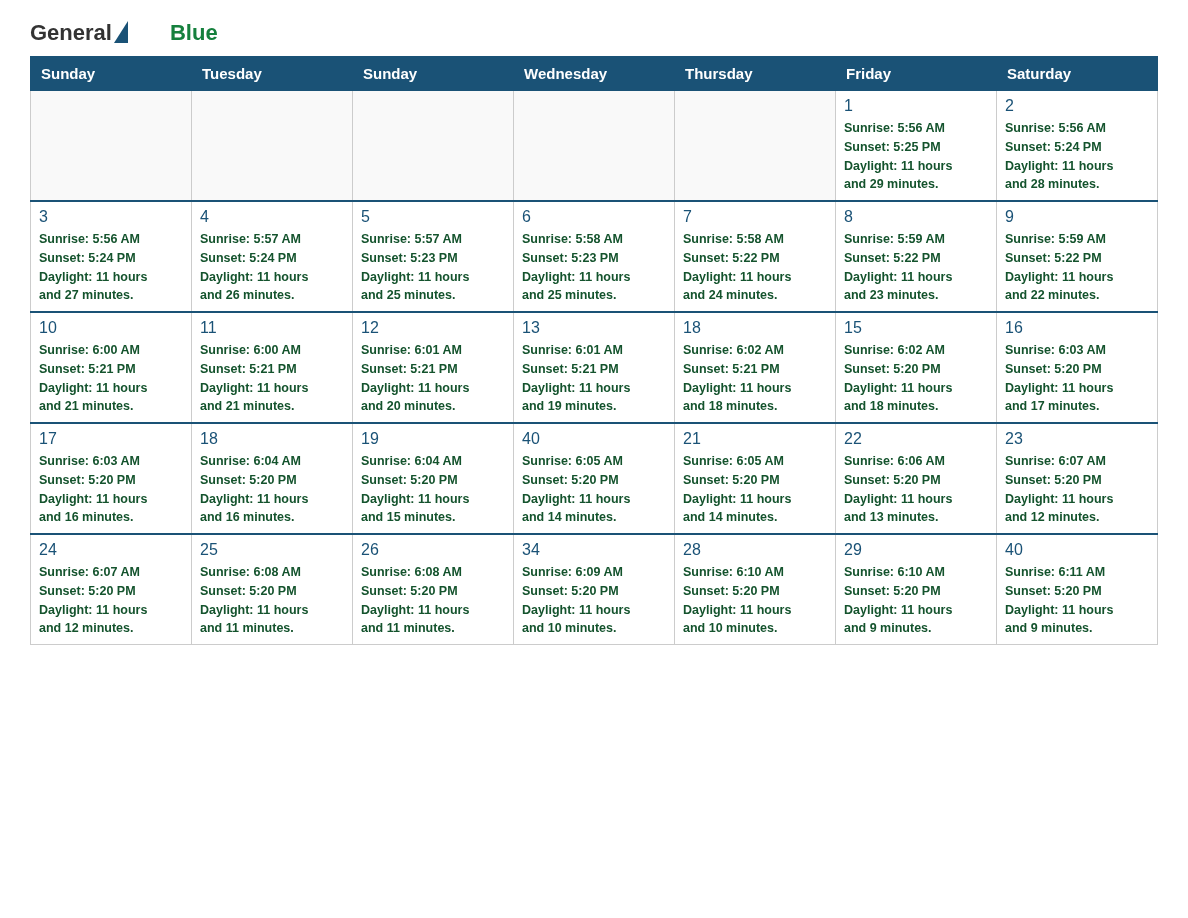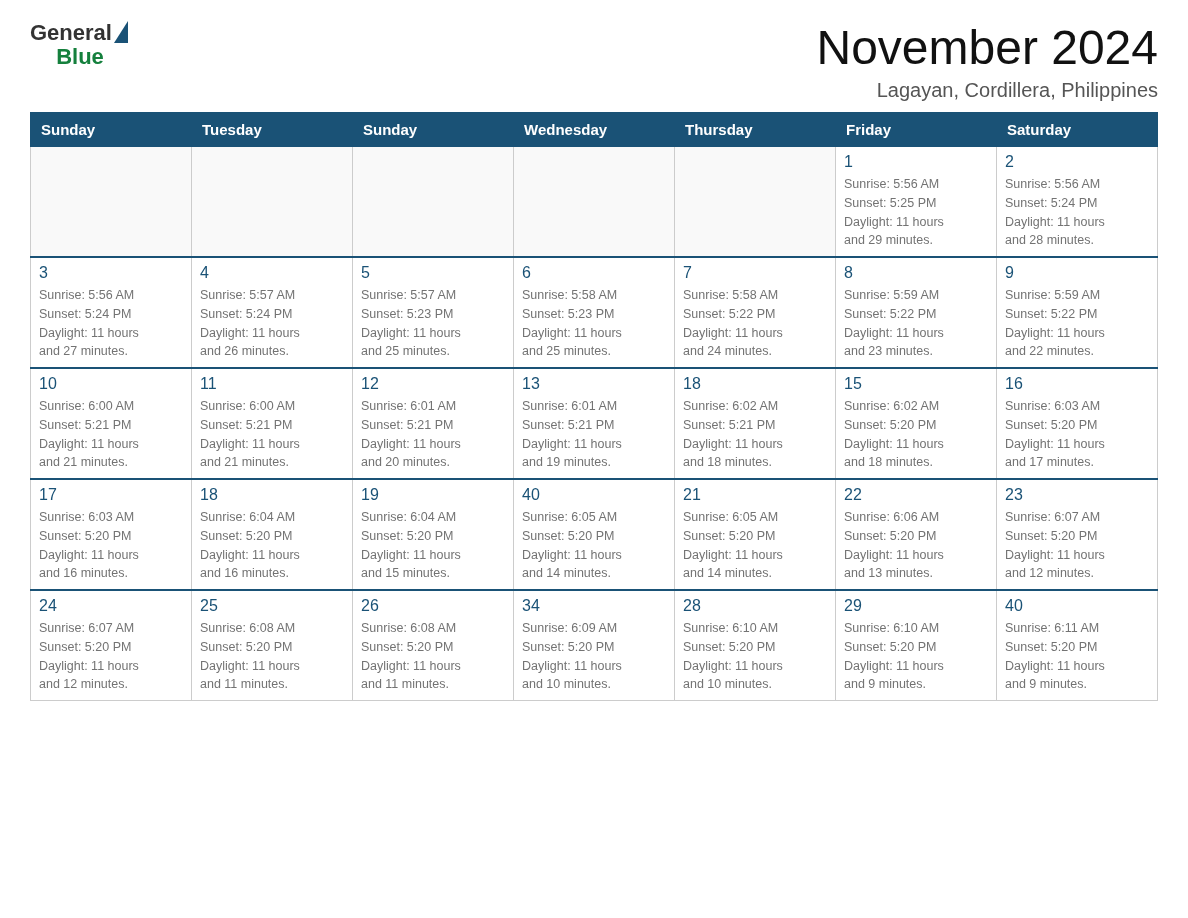--- a/index.html
+++ b/index.html
@@ -11,22 +11,23 @@
       min-height: 918px;
     }
     .header {
       display: flex;
       justify-content: space-between;
       align-items: flex-start;
       margin-bottom: 10px;
     }
     .logo {
       display: flex;
-      flex-direction: column;
-      align-items: center;
+      flex-direction: row;
+      align-items: flex-end;
+      gap: 40px;
     }
     .logo-top {
       display: flex;
       align-items: center;
     }
     .logo-general {
       font-size: 22px;
       font-weight: bold;
       color: #333;
     }
@@ -83,44 +84,41 @@
     }
     .day-number {
       font-size: 16px;
       font-weight: normal;
       color: #1a5276;
       display: block;
       margin-bottom: 4px;
     }
     .day-info {
       font-size: 12.5px;
-      color: #737373;
+      color: #14532d;
       line-height: 1.5;
+      font-weight: bold;
     }
     .empty-cell {
       background: #f9f9f9;
     }
     .row-border td {
       border-top: 2px solid #1a5276;
     }
   </style>
 </head>
 <body>
 
 <div class="header">
   <div class="logo">
     <div class="logo-top">
       <span class="logo-general">General</span>
       <div class="logo-triangle"></div>
     </div>
     <span class="logo-blue">Blue</span>
-  </div>
-  <div class="title-block">
-    <div class="month-title">November 2024</div>
-    <div class="location">Lagayan, Cordillera, Philippines</div>
   </div>
 </div>
 
 <table class="calendar">
   <thead>
     <tr>
         <th>Sunday</th>
         <th>Tuesday</th>
         <th>Sunday</th>
         <th>Wednesday</th>

